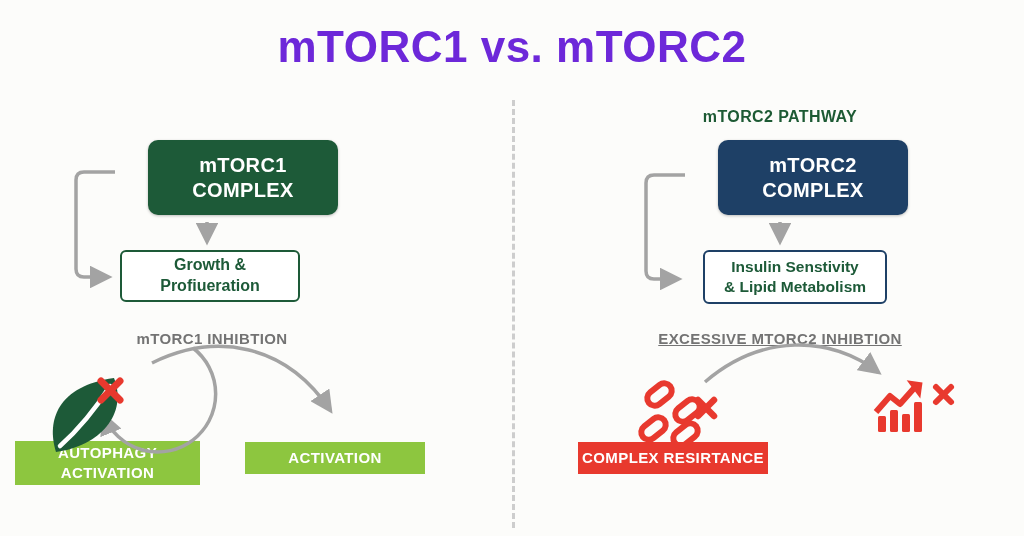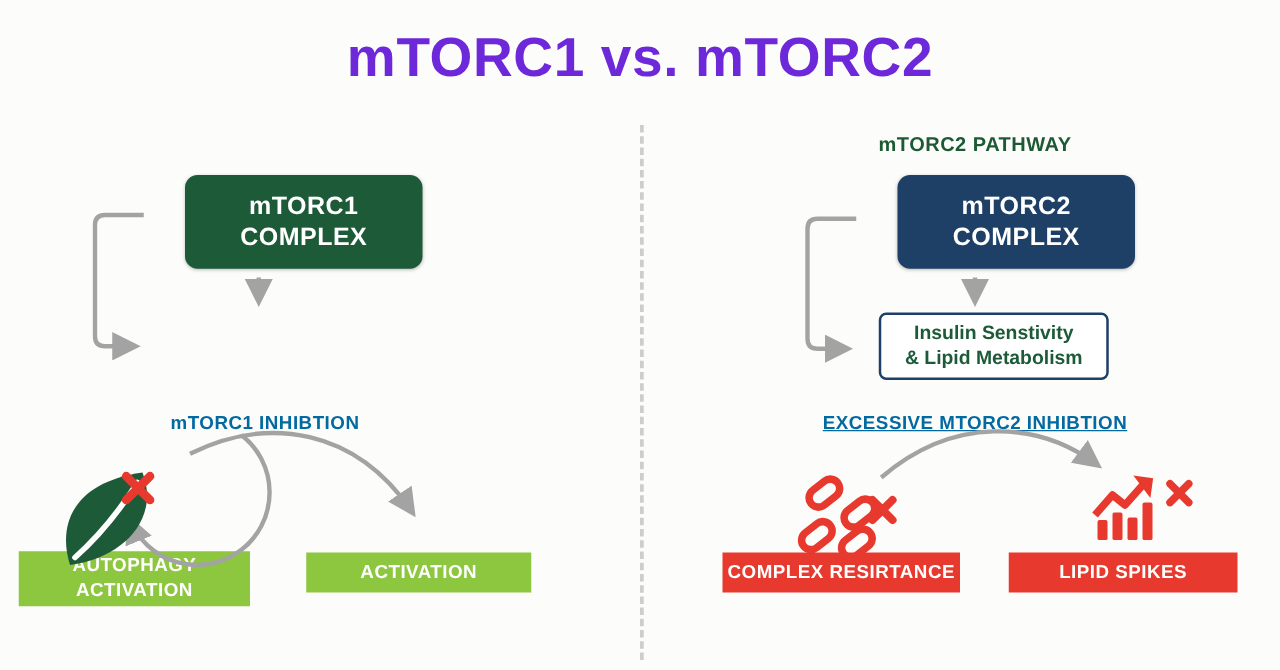--- a/index.html
+++ b/index.html
@@ -35,21 +35,21 @@
     position:absolute; background:#ffffff; border-radius:6px;
     display:flex; align-items:center; justify-content:center; text-align:center;
     font-weight:bold; color:#1d5a38; line-height:1.3; white-space:pre-line;
   }
   .outcome-left  { left:120px; top:250px; width:180px; height:52px;
                    border:2px solid #1d5a38; font-size:16px; }
   .outcome-right { left:688px; top:250px; width:184px; height:54px;
                    border:2px solid #1e4066; font-size:15.5px;margin-left:15px; }
   .inhibition-label {
     position:absolute; width:300px; text-align:center;
-    font-size:15px; font-weight:bold; color:#0369a1; letter-spacing:0.4px;
+    font-size:15px; font-weight:bold; color:#737373; letter-spacing:0.4px;
   }
   .result-box {
     position:absolute; display:flex; align-items:center; justify-content:center;
     text-align:center; color:#ffffff; font-weight:bold; font-size:15px;
     line-height:1.35; white-space:pre-line; letter-spacing:0.4px;
   }
   .lime-bg { background:#8dc63f; }
   .red-bg  { background:#e8392e; }
   svg.overlay { position:absolute; left:0; top:0; pointer-events:none; }
 </style>
@@ -59,41 +59,42 @@
 <div class="canvas">
 
   <div class="title">mTORC1 vs. mTORC2</div>
 
   <div class="divider"></div>
 
 
   <div class="complex-box green-bg" style="left:115px; top:140px;">mTORC1
 COMPLEX</div>
 
+  <div class="outcome-box outcome-left">Growth &amp;
+Profiueration</div>
 
   <div class="inhibition-label" style="left:62px; top:330px;">mTORC1 INHIBTION</div>
 
   <div class="result-box lime-bg" style="left:15px; top:441px; width:185px; height:44px;">AUTOPHAGY
 ACTIVATION</div>
 
   <div class="result-box lime-bg" style="left:245px; top:442px; width:180px; height:32px;">ACTIVATION</div>
 
   <div class="pathway-header" style="left:670px; top:108px;">mTORC2 PATHWAY</div>
 
   <div class="complex-box blue-bg" style="left:685px; top:140px;">mTORC2
 COMPLEX</div>
 
   <div class="outcome-box outcome-right">Insulin Senstivity
 &amp; Lipid Metabolism</div>
 
   <div class="inhibition-label" style="left:630px; top:330px;text-decoration:underline;">EXCESSIVE MTORC2 INHIBTION</div>
 
   <div class="result-box red-bg" style="left:578px; top:442px; width:190px; height:32px;">COMPLEX RESIRTANCE</div>
 
-  <div class="result-box red-bg" style="left:807px; top:442px; width:183px; height:32px;">LIPID SPIKES</div>
 
   <svg class="overlay" width="1024" height="536" viewBox="0 0 1024 536">
     <defs>
       <marker id="arrow" viewBox="0 0 10 10" refX="8" refY="5" markerWidth="6.5" markerHeight="6.5" orient="auto-start-reverse">
         <path d="M0,0 L10,5 L0,10 z" fill="#a3a3a3"></path>
       </marker>
     </defs>
 
     <path d="M207,222 L207,241" stroke="#a3a3a3" stroke-width="3.5" fill="none" marker-end="url(#arrow)"></path>
 

